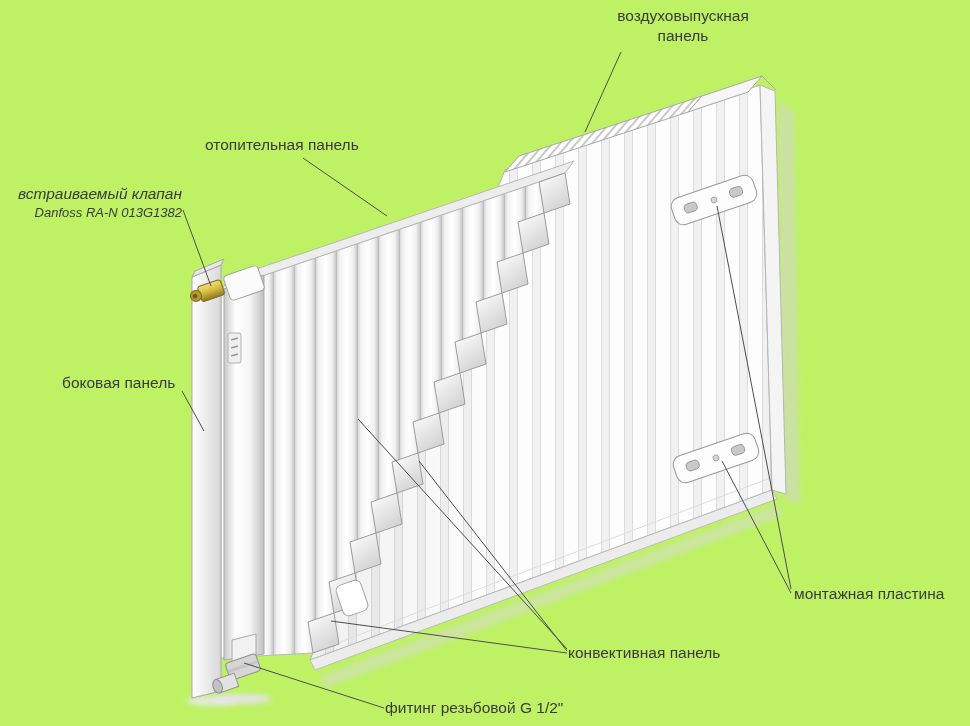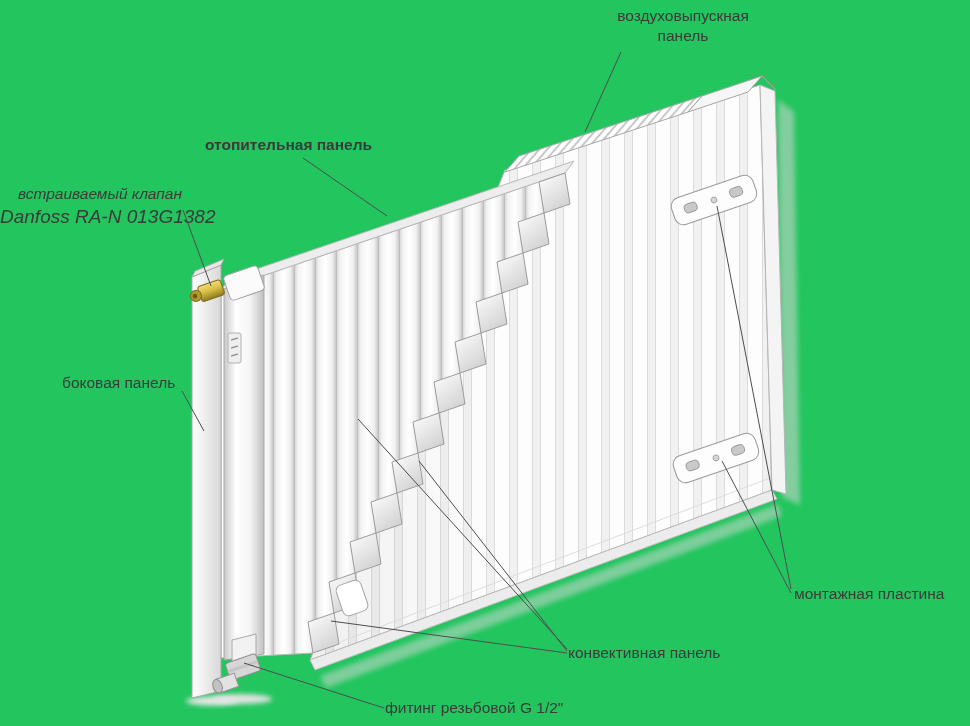--- a/index.html
+++ b/index.html
@@ -1,22 +1,22 @@
 <!DOCTYPE html>
 <html><head>
 <meta charset="utf-8">
 <style>
   html,body{margin:0;padding:0;background:#ffffff;}
-  .stage{position:relative;width:970px;height:726px;background:#22c55e;
+  .stage{position:relative;width:970px;height:726px;background:#bef264;
          font-family:"Liberation Sans",sans-serif;overflow:hidden;}
   .stage svg{position:absolute;left:0;top:0;}
   .lbl{position:absolute;color:#3a3a3a;font-size:15.5px;line-height:1.3;white-space:nowrap;}
   .lbl.center{text-align:center;}
   .lbl.right{text-align:right;font-style:italic;}
-  .lbl .sub{font-size:19px;display:block;margin-top:1px;}
+  .lbl .sub{font-size:13px;display:block;margin-top:1px;}
 </style>
 </head>
 <body>
 
 <div class="stage">
 
 <svg width="970" height="726" viewBox="0 0 970 726">
   <defs>
     <linearGradient id="corrGrad" x1="0" y1="0" x2="1" y2="0">
       <stop offset="0" stop-color="#cfcfcf"></stop>
@@ -166,21 +166,21 @@
     <line x1="567" y1="653" x2="331" y2="621"></line>
     <line x1="384" y1="708" x2="244" y2="663"></line>
   </g>
 </svg>
 
 <div class="lbl center" style="left:588px;top:6px;width:190px;">
   <span>воздуховыпускная</span><br>
   <span>панель</span>
 </div>
 
-<div class="lbl" style="left:205px;top:135px;font-weight:bold;">
+<div class="lbl" style="left:205px;top:135px;">
   <span>отопительная панель</span>
 </div>
 
 <div class="lbl right" style="left:0px;top:184px;width:182px;">
   <span>встраиваемый клапан</span>
   <span class="sub">Danfoss RA-N 013G1382</span>
 </div>
 
 <div class="lbl" style="left:62px;top:373px;text-align:right;">
   <span>боковая панель</span>

